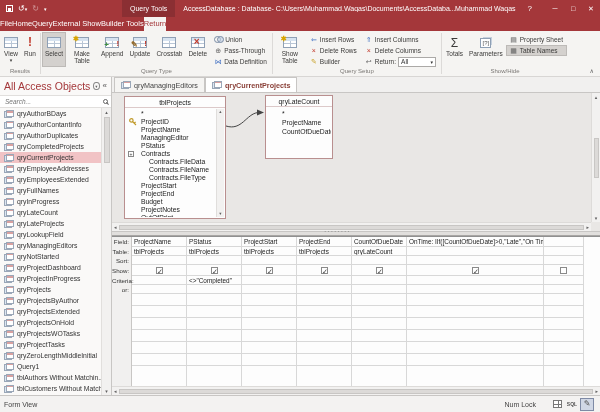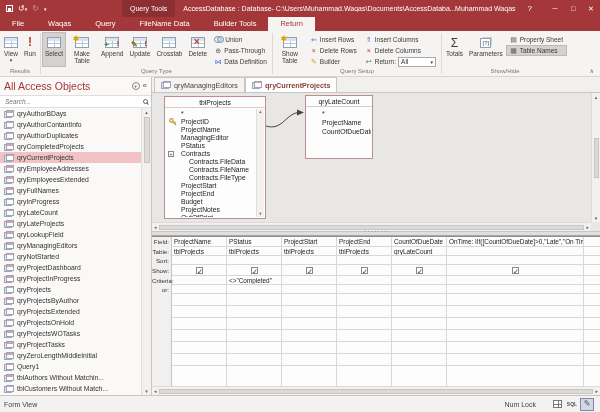--- a/index.html
+++ b/index.html
@@ -17,21 +17,21 @@
   .qat-dd{font-size:5px;}
   .qt-tab{background:#8B2F33;height:17px;line-height:17px;padding:0 8px;font-size:7px;}
   .tb-title{flex:1;padding-left:8px;white-space:nowrap;overflow:hidden;font-size:7px;}
   .tb-user{margin-right:12px;font-size:7px;}
   .tb-help{margin-right:14px;font-size:8px;}
   .win-btns{display:flex;gap:0;}
   .win-btns span{width:18px;text-align:center;font-size:7px;line-height:17px;}
 
   
   .ribbon-tabs{height:14px;background:#A4373A;display:flex;align-items:stretch;color:#fff;}
-  .rtab{padding:0 12px;font-size:7.5px;line-height:14px;}
+  .rtab{padding:0 0;font-size:7.5px;line-height:14px;}
   .rtab.active{background:#F5F4F2;color:#A4373A;}
   .tellme{display:flex;align-items:center;gap:3px;margin-left:10px;font-size:7.5px;}
   .bulb{width:6px;height:6px;border:1px solid #fff;border-radius:50%;position:relative;display:inline-block;}
   .bulb::after{content:"";position:absolute;left:1.5px;bottom:-2px;width:2px;height:1.5px;background:#fff;}
 
   
   .ribbon{height:46px;background:#F5F4F2;border-bottom:1px solid #D8D6D4;display:flex;position:relative;}
   .rgroup{display:flex;flex-direction:column;padding:1px 1px 0;}
   .rbtns{flex:1;display:flex;align-items:stretch;}
   .rlabel{font-size:6px;color:#7A7774;text-align:center;height:9px;line-height:9px;white-space:nowrap;}
@@ -60,21 +60,21 @@
   .si{width:8px;text-align:center;font-size:7px;line-height:8px;flex:none;}
   .si.blue{color:#4472C4;} .si.red{color:#C0392B;} .si.gold{color:#C9A227;} .si.gray{color:#666;}
   .venn{position:relative;width:9px;height:7px;flex:none;}
   .venn::before,.venn::after{content:"";position:absolute;width:5px;height:5px;border:1px solid #7A8CA5;border-radius:50%;top:0;}
   .venn::before{left:0;} .venn::after{left:3px;background:rgba(190,205,225,.6);}
   .retsel{border:1px solid #ABA9A7;background:#fff;font-size:6.5px;height:10px;display:flex;align-items:center;width:38px;justify-content:space-between;padding:0 2px;color:#333;}
   .ribbon-collapse{position:absolute;right:6px;bottom:2px;font-size:6px;color:#666;}
 
   
   .main{display:flex;height:318px;}
-  .sidebar{width:152px;border-right:1px solid #C8C6C4;display:flex;flex-direction:column;background:#FAF9F8;}
+  .sidebar{width:112px;border-right:1px solid #C8C6C4;display:flex;flex-direction:column;background:#FAF9F8;}
   .sb-header{height:18px;display:flex;align-items:center;padding:0 4px;gap:3px;}
   .sb-title{color:#A4373A;font-size:10.5px;flex:1;white-space:nowrap;}
   .sb-circle{width:8px;height:8px;border:1px solid #888;border-radius:50%;font-size:4.5px;line-height:7px;text-align:center;color:#666;}
   .sb-shutter{font-size:8px;color:#555;line-height:8px;}
   .sb-search{height:13px;border-top:1px solid #E1DFDD;border-bottom:1px solid #E1DFDD;display:flex;align-items:center;background:#fff;padding:0 3px;gap:2px;}
   .sb-search input{border:none;outline:none;font-size:6.5px;font-style:italic;color:#777;width:100%;background:transparent;font-family:"Liberation Sans",sans-serif;}
   .mag{width:5px;height:5px;border:1px solid #666;border-radius:50%;position:relative;flex:none;}
   .mag::after{content:"";position:absolute;width:3px;height:1px;background:#666;transform:rotate(45deg);right:-2px;bottom:-1px;}
   .sb-list{flex:1;overflow:hidden;display:flex;}
   .sb-items{flex:1;overflow:hidden;}
@@ -165,25 +165,25 @@
       <span>─</span>
       <span>□</span>
       <span>✕</span>
     </div>
   </div>
 
   <div class="ribbon-tabs">
 
       <div class="rtab">File</div>
 
-      <div class="rtab">Waqas</div>
+      <div class="rtab">Home</div>
 
       <div class="rtab">Query</div>
 
-      <div class="rtab">FileName Data</div>
+      <div class="rtab">External Show</div>
 
       <div class="rtab">Builder Tools</div>
 
       <div class="rtab active">Return</div>
     </div>
 
   <div class="ribbon">
     <div class="rgroup">
       <div class="rbtns">
         <div class="bigbtn">

